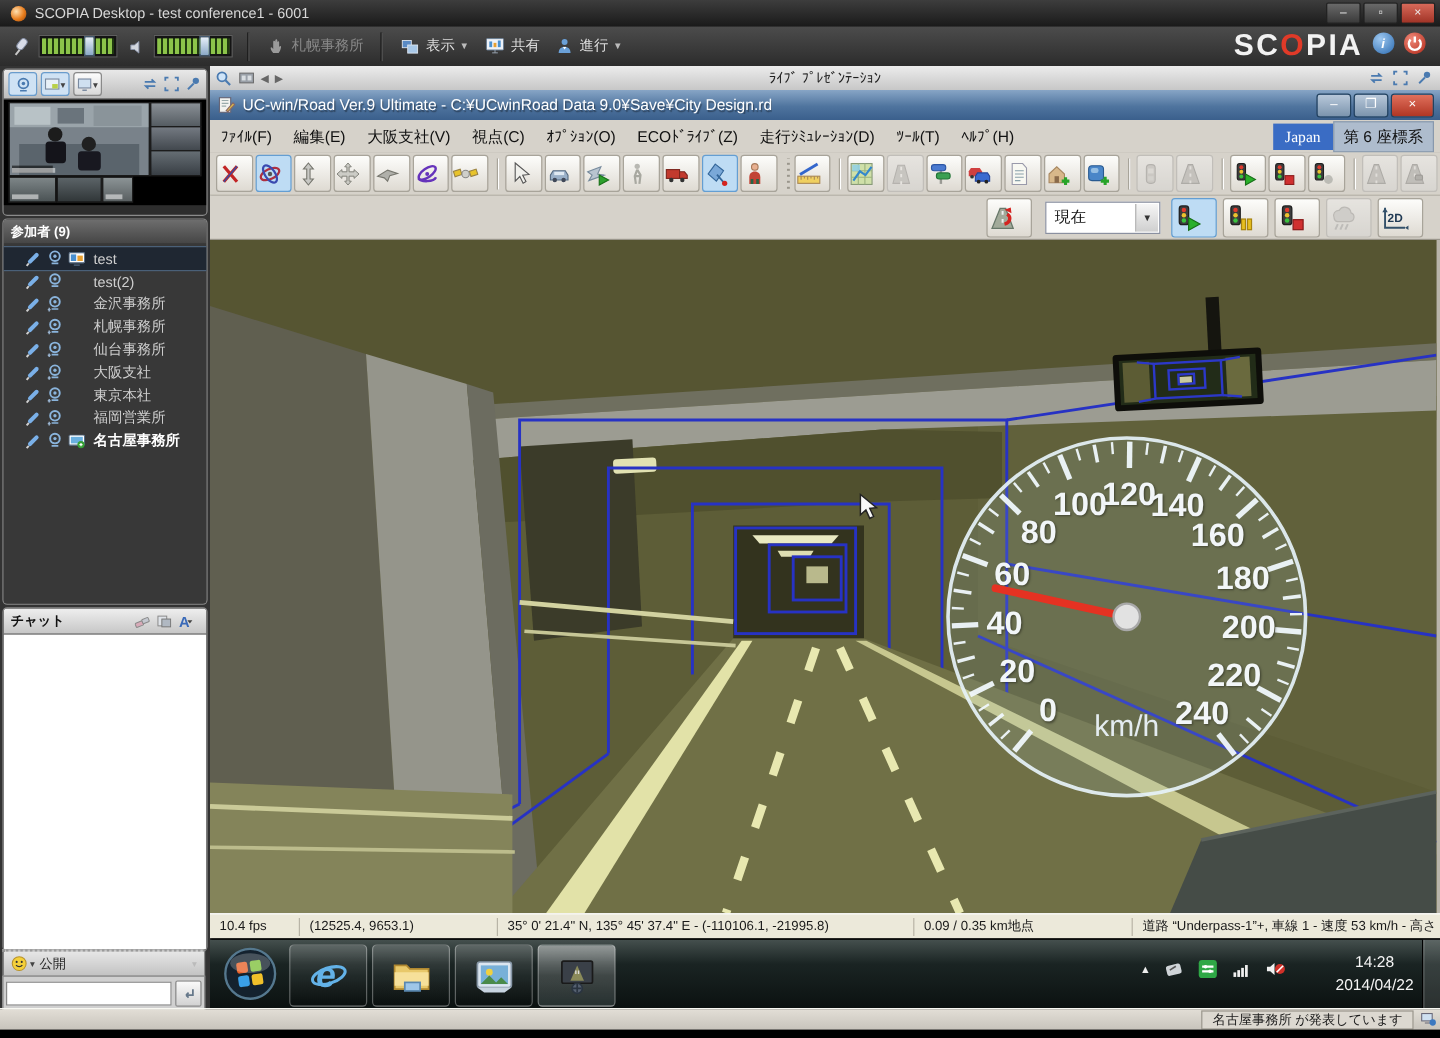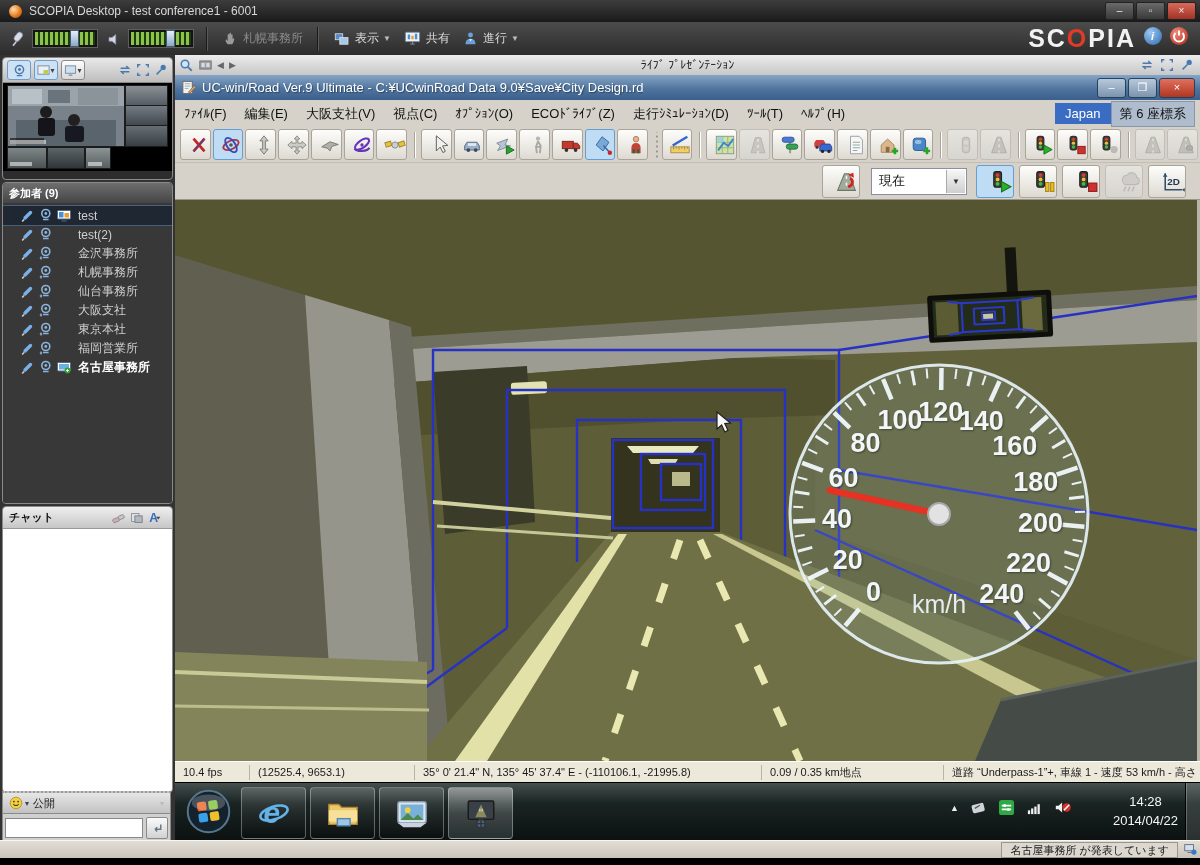--- a/index.html
+++ b/index.html
@@ -74,29 +74,29 @@
   #uctitle{left:175px;top:75px;width:1025px;height:25px;background:linear-gradient(#87a5c6,#4f749e 55%,#3a5f8c);
            border-bottom:1px solid #28486e;display:flex;align-items:center;color:#fff;font-size:13px;}
   #ucbtns{margin-left:auto;display:flex;gap:2px;padding-right:5px;}
   .ucb{width:27px;height:18px;border-radius:3px;border:1px solid #23425f;background:linear-gradient(#b8c8da,#7b94ad);
        display:flex;align-items:center;justify-content:center;color:#fff;font-size:11px;line-height:1;}
   .ucb.close{background:linear-gradient(#e0705c,#b03523);width:34px;}
 
   #ucmenu{left:175px;top:100px;width:1025px;height:27px;background:#d6d2ca;border-bottom:1px solid #b5b1a8;
           display:flex;align-items:center;font-size:13px;color:#111;}
   .mitem{padding:3px 9px;}
-  .badge-japan{margin-left:auto;background:#3a6cc4;color:#fff;padding:3px 10px;font-size:13px;}
+  .badge-japan{margin-left:auto;background:#3a6cc4;color:#fff;padding:3px 10px;font-size:13px;font-family:Liberation Serif, serif;}
   .badge-coord{background:#aebccd;color:#111;padding:3px 8px;font-size:13px;margin-right:5px;border:1px solid #8898ac;}
 
   #uctb1{left:175px;top:127px;width:1025px;height:36px;background:#d6d2ca;border-bottom:1px solid #c2beb4;
          display:flex;align-items:center;padding-left:5px;box-sizing:border-box;}
   #uctb2{left:175px;top:163px;width:1025px;height:37px;background:#d6d2ca;border-bottom:1px solid #9a968c;
          display:flex;align-items:center;justify-content:flex-end;padding-right:12px;box-sizing:border-box;gap:3px;}
   .tbtn{width:31px;height:29px;margin-right:2px;border:1px solid #a8a49a;border-radius:3px;
-        background:linear-gradient(#fdfdfb,#dedad2);display:flex;align-items:center;justify-content:flex-end;}
+        background:linear-gradient(#fdfdfb,#dedad2);display:flex;align-items:center;justify-content:flex-start;}
   .tbtn.sel{background:#bedcf4;border-color:#649ed2;}
   .tbtn.dis{opacity:.42;filter:grayscale(.9);}
   .tsep{width:1px;height:26px;background:#a8a49a;border-right:1px solid #fff;margin:0 5px;}
   .tdot{width:6px;height:26px;margin:0 3px;background:radial-gradient(circle,#9a968c 1px,transparent 1.2px) 2px 2px/4px 5px repeat-y;}
   .bigbtn{width:36px;height:31px;}
   #viewdrop{width:96px;height:27px;background:#fff;border:1px solid #8a90a0;display:flex;align-items:center;
             font-size:13px;color:#111;padding-left:7px;box-sizing:border-box;position:relative;margin:0 6px;}
   #viewdrop .dd{position:absolute;right:1px;top:1px;bottom:1px;width:18px;background:linear-gradient(#f6f6f6,#cfcfcf);
             border-left:1px solid #aaa;display:flex;align-items:center;justify-content:center;font-size:8px;color:#333;}
 

